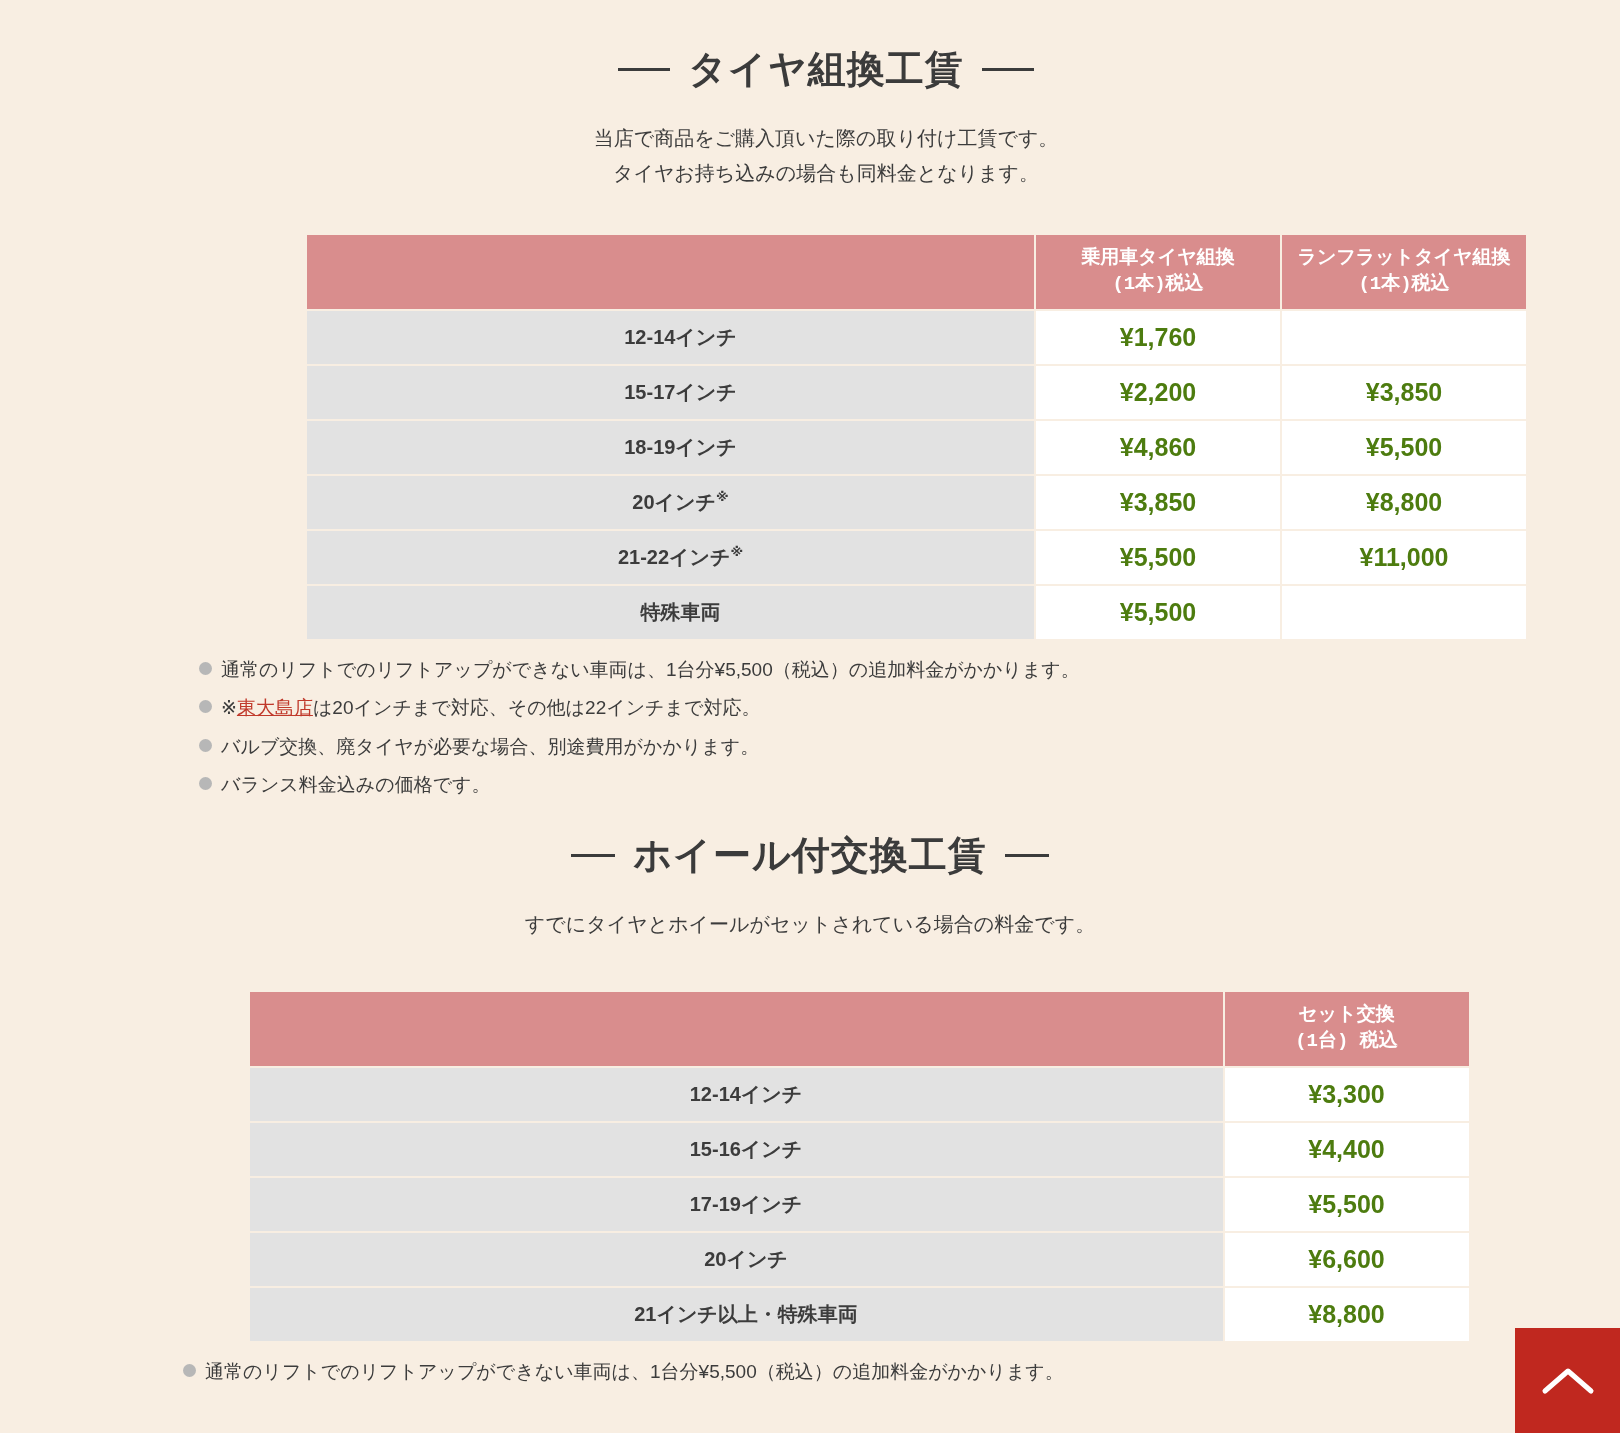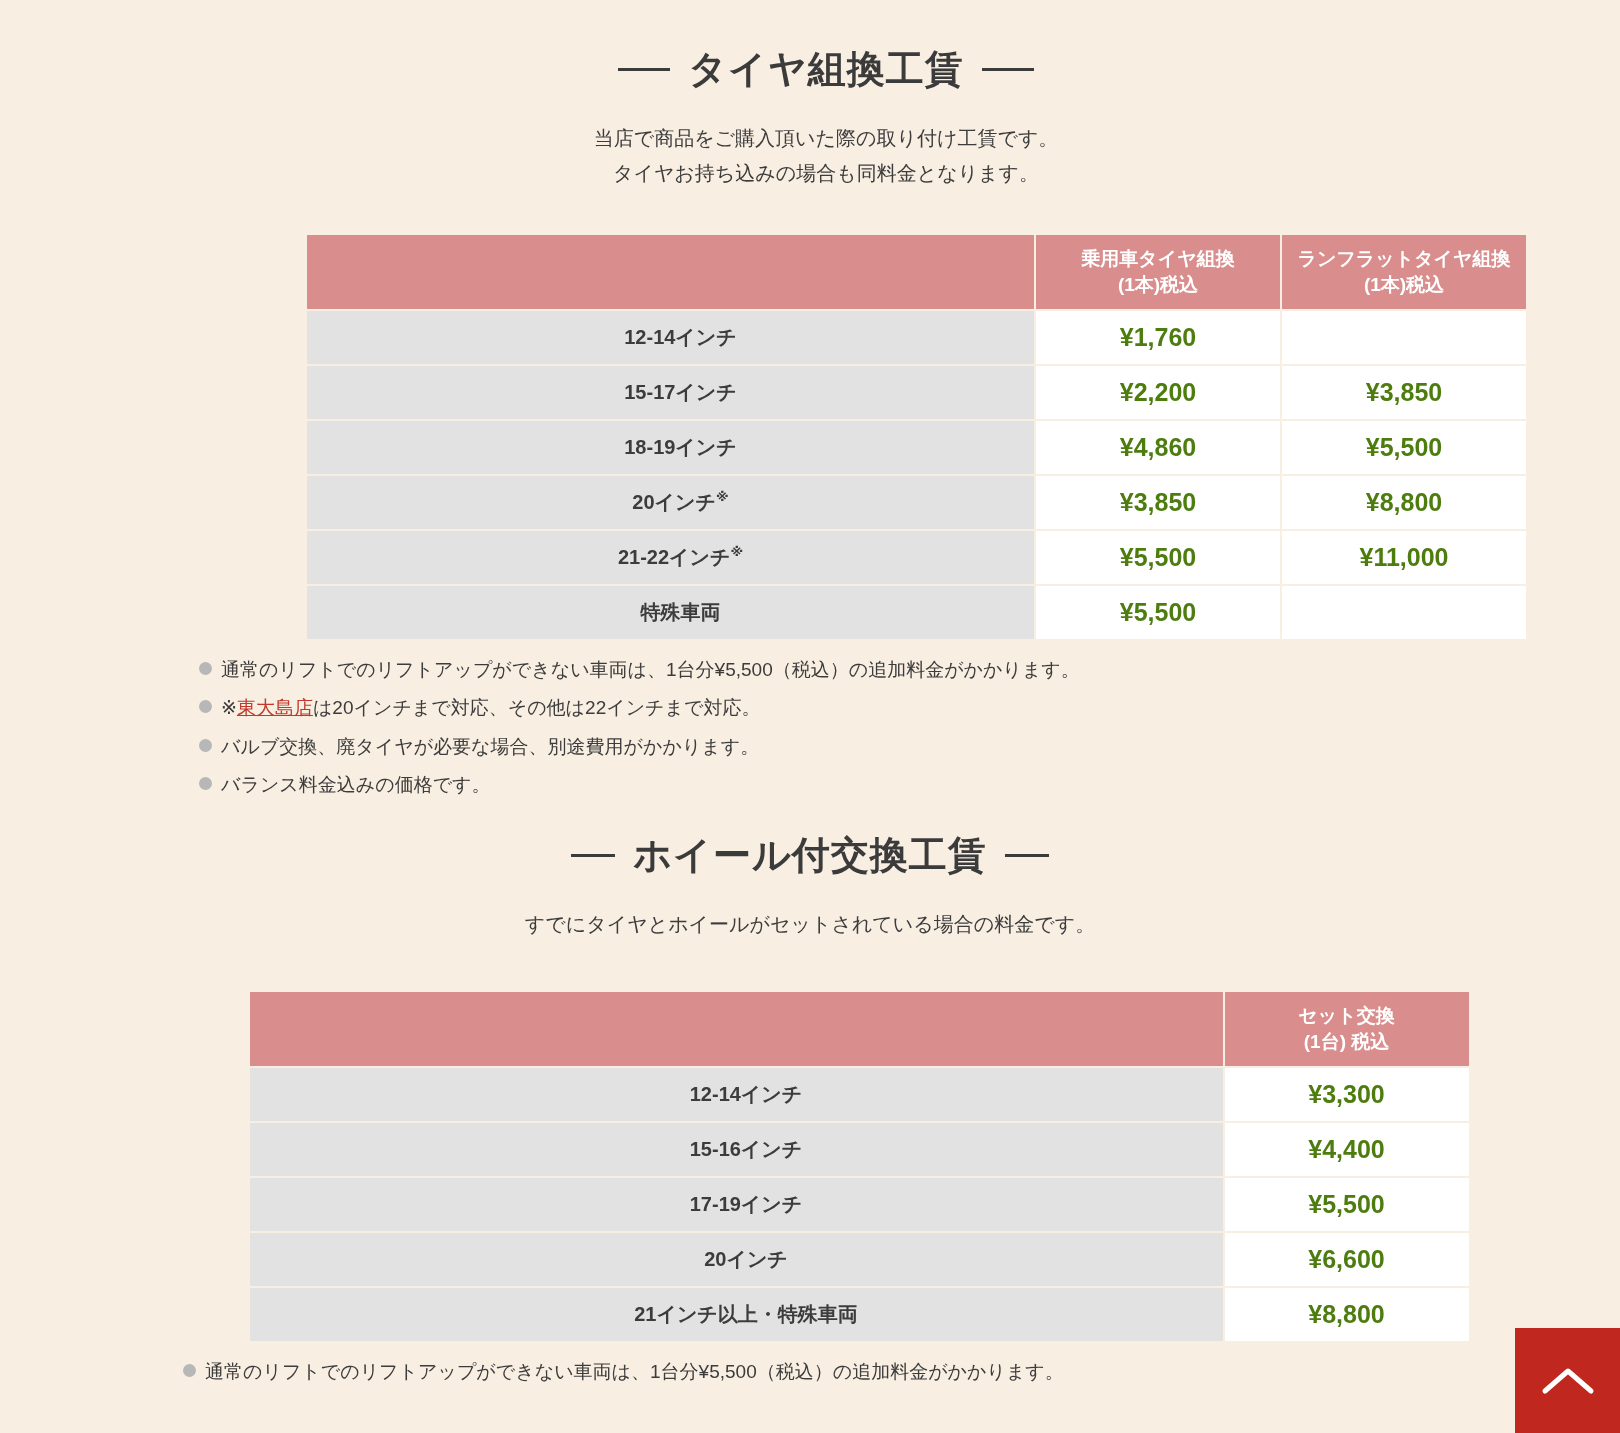--- a/index.html
+++ b/index.html
@@ -64,20 +64,21 @@
   }
   .price-table thead th {
     background: #d98d8d;
     color: #ffffff;
     font-size: 19px;
     font-weight: bold;
     line-height: 1.35;
     text-align: center;
     height: 74px;
     vertical-align: middle;
+    font-family: Liberation Mono, monospace;
   }
   .price-table thead th.blank {
     background: #d98d8d;
   }
   .price-table tbody th {
     background: #e2e2e2;
     color: #3c3c3c;
     font-size: 20px;
     font-weight: bold;
     text-align: center;

